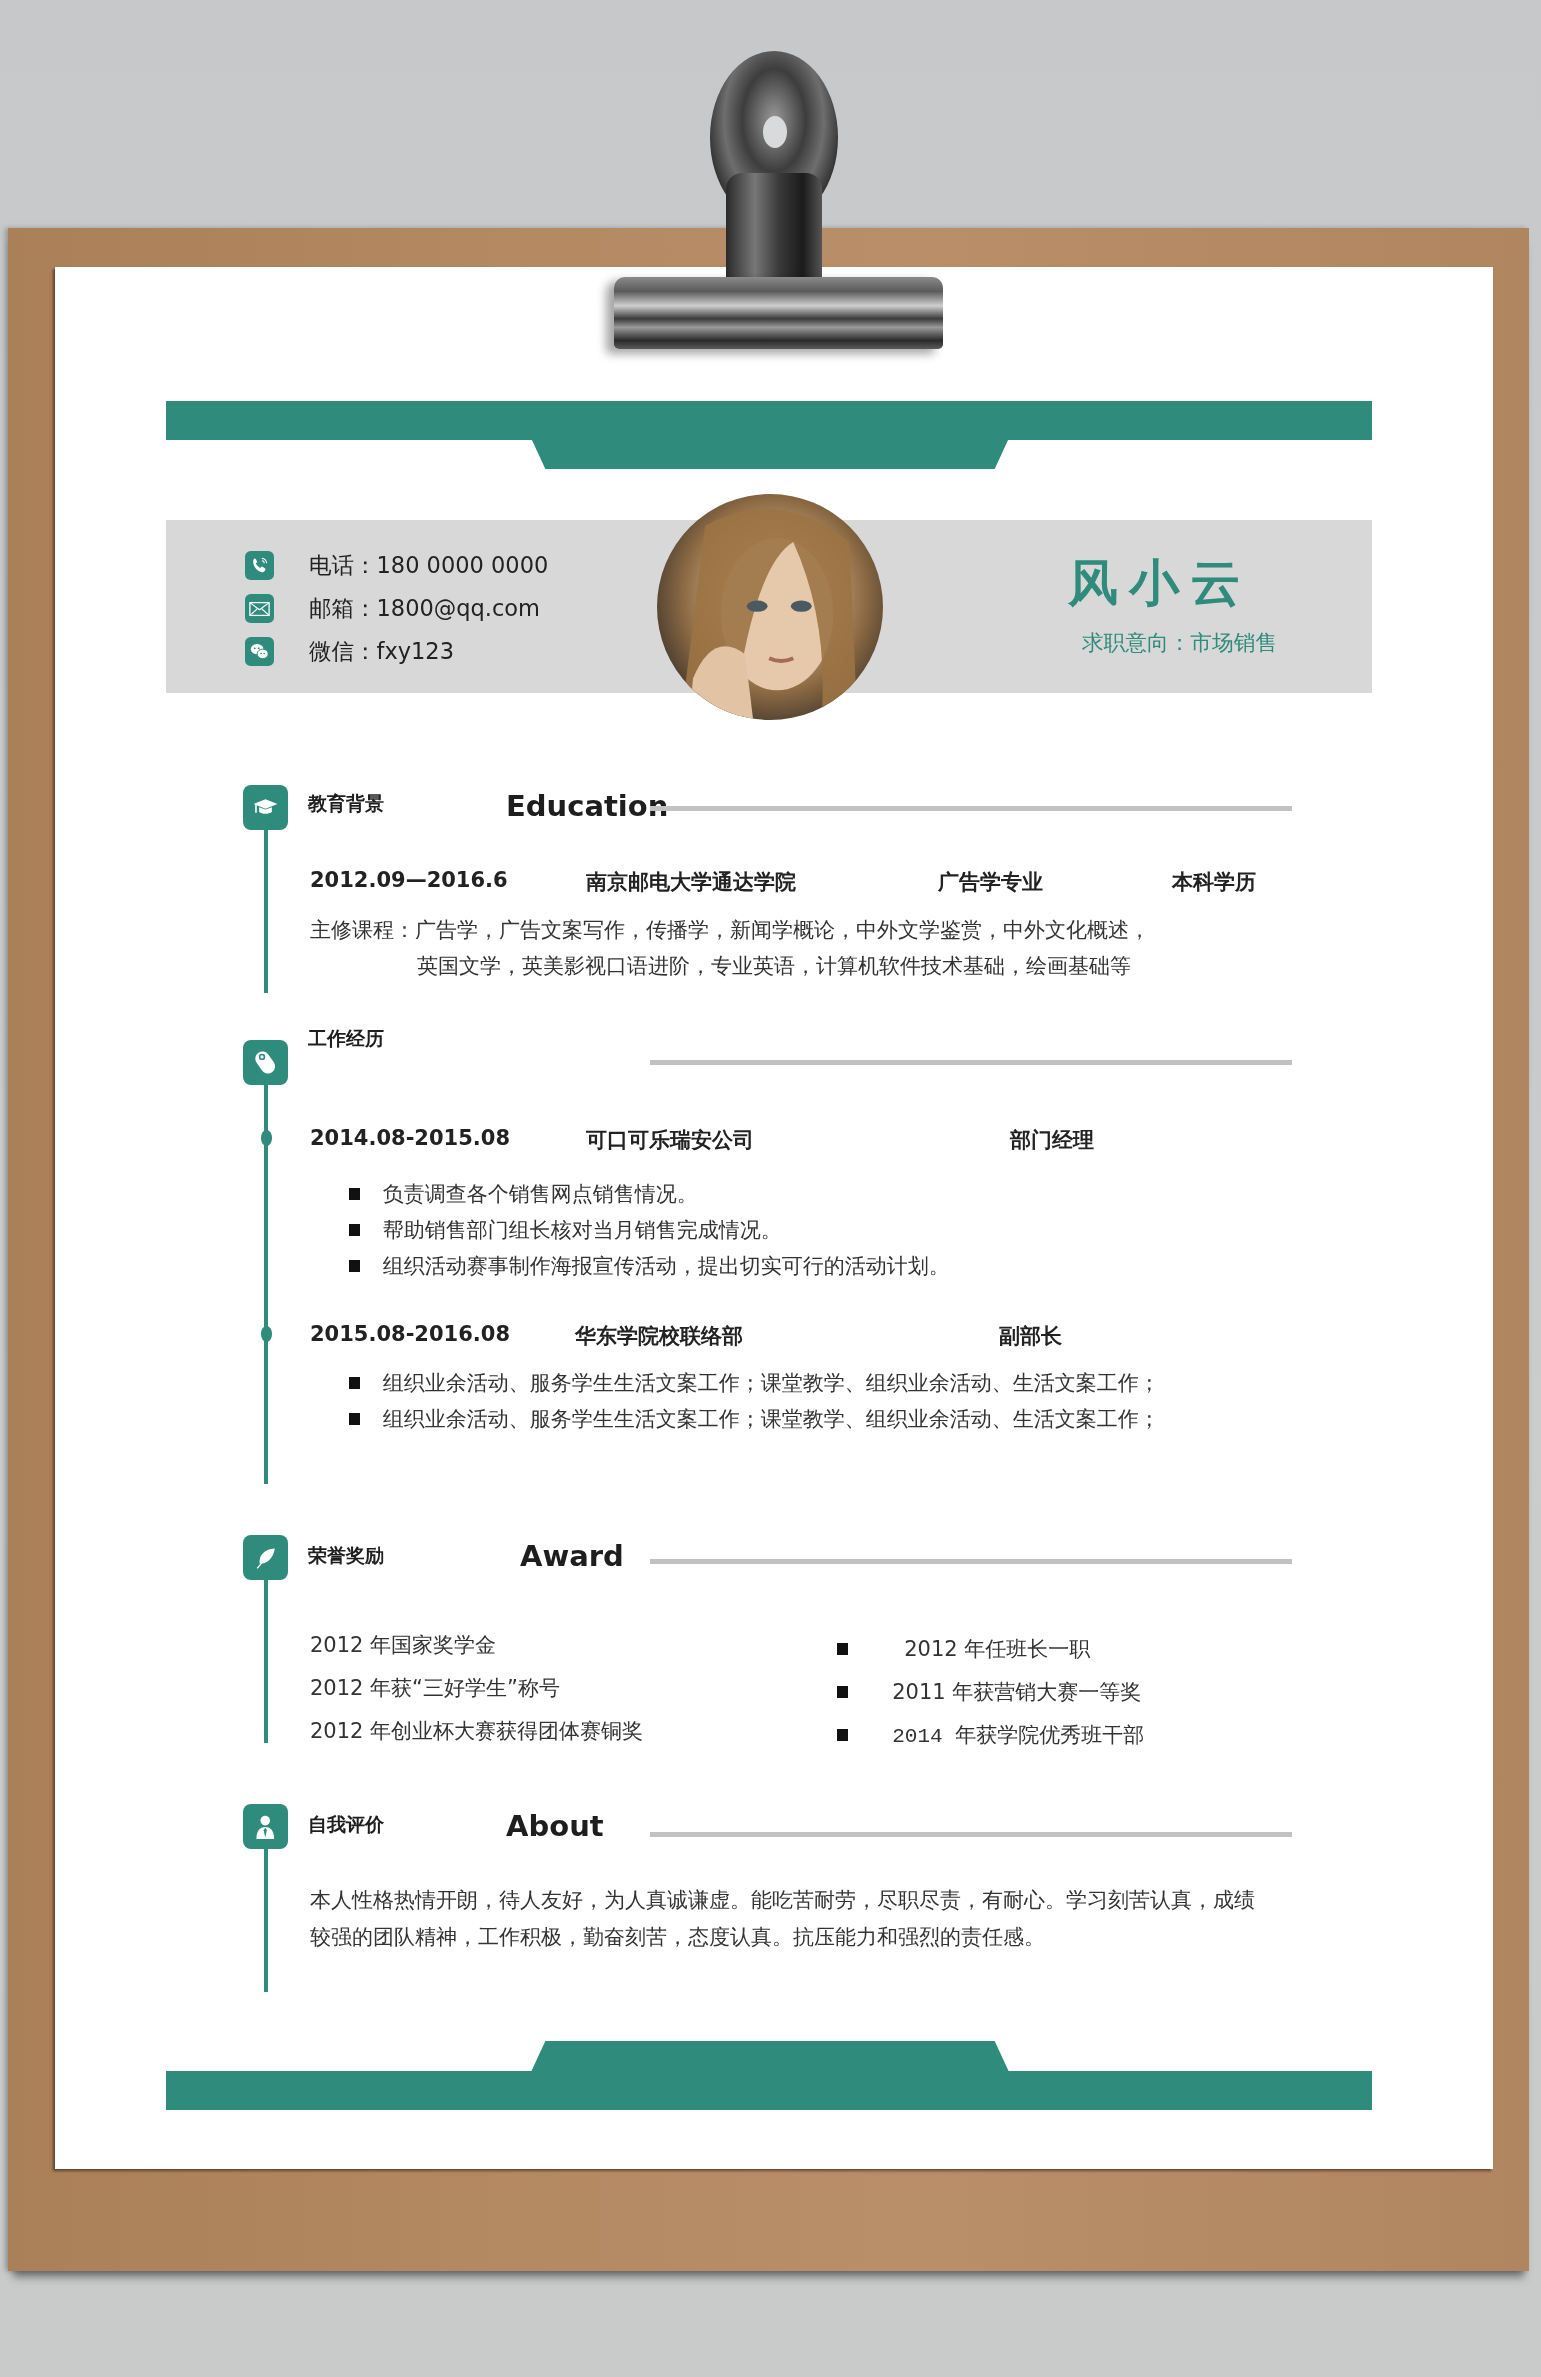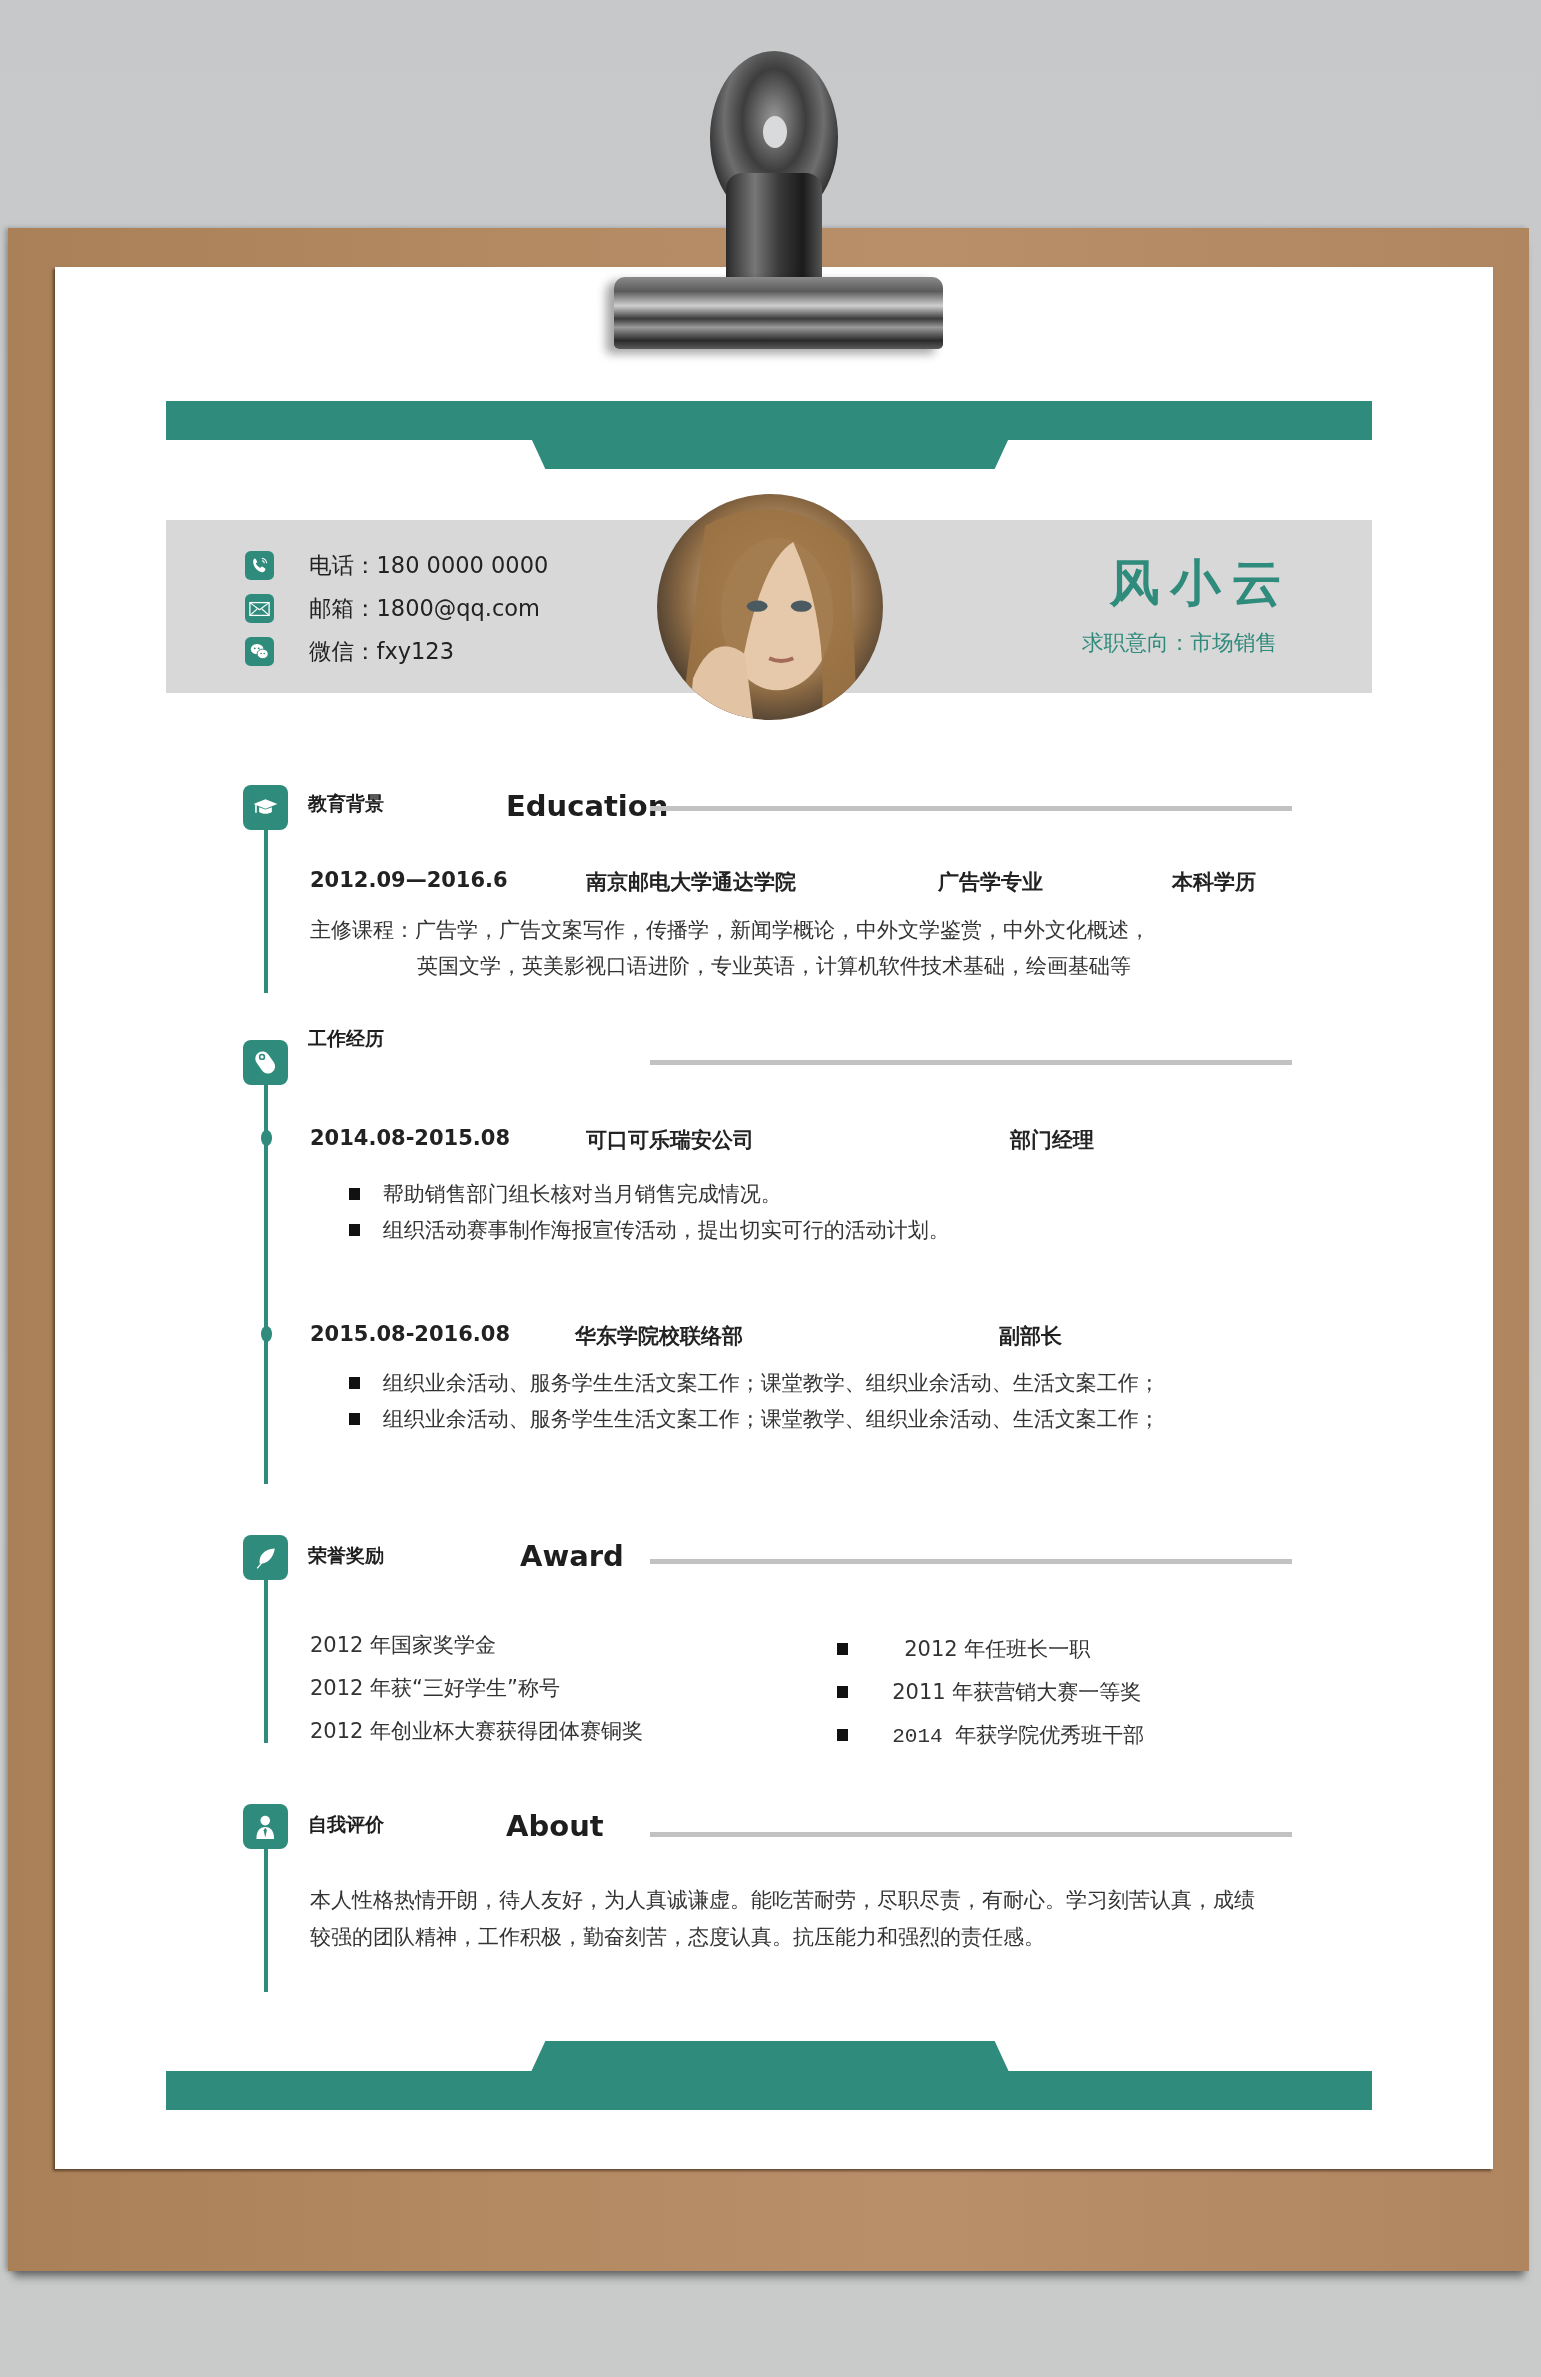--- a/index.html
+++ b/index.html
@@ -31,21 +31,21 @@
   .botbar{left:166px;top:2071px;width:1206px;height:39px;}
   .bottab{left:531px;top:2041px;width:478px;height:31px;
           clip-path:polygon(3% 0,97% 0,100% 100%,0 100%);}
   
   .band{left:166px;top:520px;width:1206px;height:173px;background:#d8d8d8;}
   .contact{display:flex;align-items:center;height:43px;}
   .cicon{width:29px;height:29px;border-radius:5.6px;background:#2f8b7c;display:flex;align-items:center;justify-content:center;margin-right:35px;}
   .ctext{font-size:22.5px;color:#222;}
   .photo{left:657px;top:494px;width:226px;height:226px;border-radius:50%;overflow:hidden;
          background:radial-gradient(ellipse at 52% 45%,#e9d2b6 0%,#c9a57a 30%,#8c6a44 55%,#4c3e30 75%,#2e2a26 100%);}
-  .name{left:1068px;top:550px;width:225px;text-align:right;font-size:50px;font-weight:bold;color:#2f8b7c;letter-spacing:11.2px;}
+  .name{left:1068px;top:550px;width:225px;text-align:left;font-size:50px;font-weight:bold;color:#2f8b7c;letter-spacing:11.2px;}
   .intent{left:1051px;top:628px;width:257px;text-align:center;font-size:21.7px;color:#2f8b7c;}
   
   .sicon{width:45px;height:45px;border-radius:8px;background:#2f8b7c;display:flex;align-items:center;justify-content:center;}
   .vline{width:4px;background:#2f8b7c;}
   .stitle{font-size:19px;font-weight:bold;color:#1e1e1e;}
   .sen{font-size:29px;font-weight:bold;color:#1e1e1e;}
   .hr{height:4.8px;background:#c2c2c2;}
   .dot{width:11.2px;height:16px;border-radius:50%;background:#2f8b7c;}
   .b{font-size:21px;font-weight:bold;color:#222;}
   .t{font-size:21px;color:#333;}
@@ -143,20 +143,24 @@
 <div class="abs stitle" style="left:308px;top:1026px;">工作经历</div>
 <div class="abs hr" style="left:650px;top:1060px;width:642px;"></div>
 
 <div class="abs dot" style="left:261px;top:1130px;"></div>
 <div class="abs b" style="left:310px;top:1126px;">2014.08-2015.08</div>
 <div class="abs b" style="left:586px;top:1126px;">可口可乐瑞安公司</div>
 <div class="abs b" style="left:1010px;top:1126px;">部门经理</div>
 <div class="abs" style="left:349px;top:1176px;">
   <div style="display:flex;align-items:center;height:36px;">
       <span class="bullet"></span>
+      <span class="t" style="margin-left:22.5px;">负责调查各个销售网点销售情况。</span>
+    </div>
+  <div style="display:flex;align-items:center;height:36px;">
+      <span class="bullet"></span>
       <span class="t" style="margin-left:22.5px;">帮助销售部门组长核对当月销售完成情况。</span>
     </div>
   <div style="display:flex;align-items:center;height:36px;">
       <span class="bullet"></span>
       <span class="t" style="margin-left:22.5px;">组织活动赛事制作海报宣传活动，提出切实可行的活动计划。</span>
     </div>
 </div>
 
 <div class="abs dot" style="left:261px;top:1326px;"></div>
 <div class="abs b" style="left:310px;top:1322px;">2015.08-2016.08</div>

